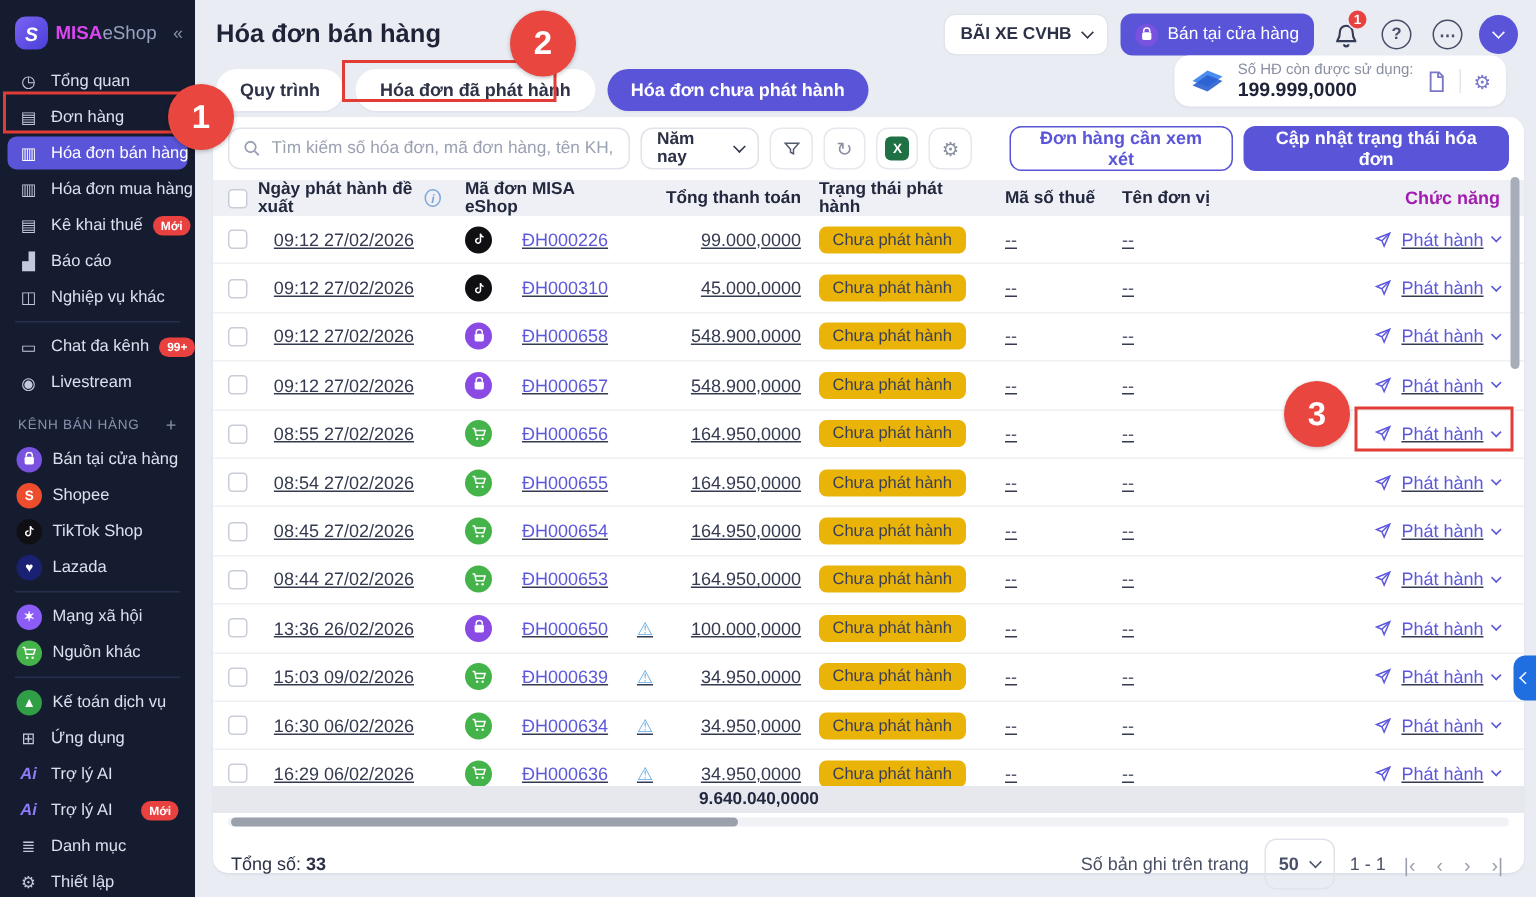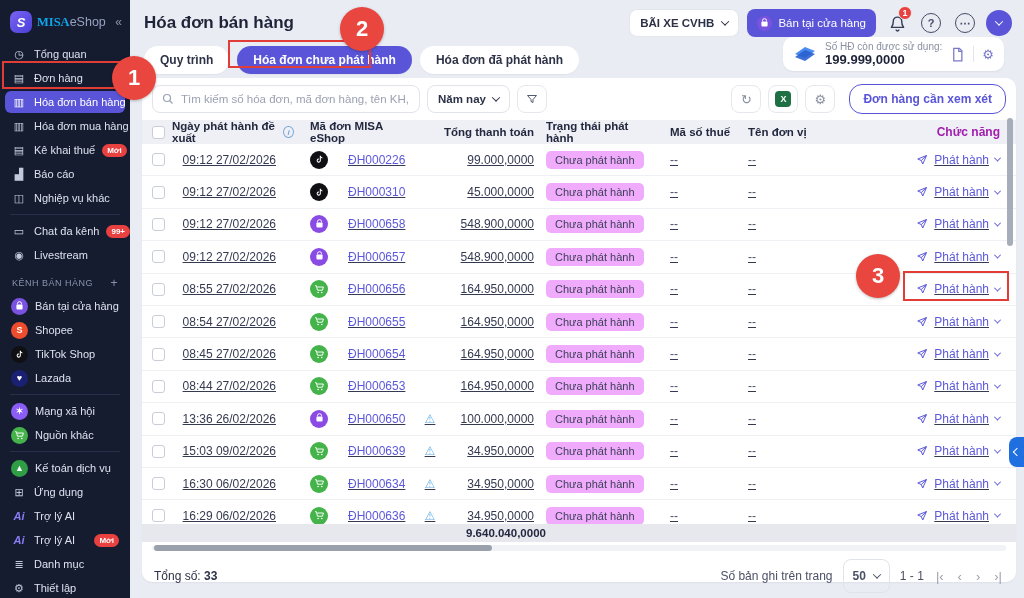--- a/index.html
+++ b/index.html
@@ -4,21 +4,21 @@
 <style>
   * { box-sizing: border-box; margin: 0; padding: 0; }
   html,body { width:1024px; height:598px; overflow:hidden; }
   body { font-family:"Liberation Sans",sans-serif; background:#e9ecf3; position:relative; font-size:12px; color:#2c3147; }
 
   
   .sidebar { position:absolute; left:0; top:0; width:130px; height:598px; background:#151c30; color:#dde1ee; z-index:2; }
   .logo-row { display:flex; align-items:center; gap:5px; padding:11px 8px 8px 10px; }
   .logo-badge { width:22px; height:22px; border-radius:7px; background:linear-gradient(135deg,#7a63f2,#4a3fd8); color:#fff; font-weight:bold; font-size:13px; font-style:italic; display:flex; align-items:center; justify-content:center; flex:0 0 22px; }
   .logo-text { font-size:12.5px; white-space:nowrap; }
-  .logo-text b { color:#0ea5e9;font-family:Liberation Serif, serif; }
+  .logo-text b { color:#d946ef; }
   .logo-text span { color:#98a1bf; }
   .collapse-btn { margin-left:auto; color:#8a93ad; font-size:12px; cursor:pointer; }
   .nav-item { display:flex; align-items:center; gap:7px; margin:2px 5px; padding:4px 6px; border-radius:6px; font-size:11px; height:22px; white-space:nowrap; cursor:pointer; }
   .nav-item.active { background:#5a55d8; color:#fff; }
   .nav-icon { width:16px; flex:0 0 16px; text-align:center; color:#c3c9dc; font-size:11px; }
   .nav-item.active .nav-icon { color:#fff; }
   .ai-glyph { color:#8d7bf7; font-weight:bold; font-style:italic; font-size:11px; }
   .cicon { width:17px; height:17px; flex:0 0 17px; border-radius:50%; display:flex; align-items:center; justify-content:center; color:#fff; font-size:9px; font-weight:bold; }
   .cicon svg { width:11px; height:11px; }
   .sb-badge { margin-left:auto; background:#e8413f; color:#fff; font-size:8px; font-weight:bold; padding:2px 5px; border-radius:8px; }
@@ -69,21 +69,21 @@
   .rows-wrap { height:380px; overflow:hidden; }
   .trow { height:32.4px; border-bottom:1px solid #eef0f3; font-size:12px; color:#343a50; cursor:default;text-decoration:underline; }
   .cb { width:13px; height:13px; border:1.5px solid #c8cdd8; border-radius:3px; margin-left:10px; cursor:pointer; background:#fff; }
   .c-date-v { text-align:right; padding-right:26px; }
   .c-code { display:flex; align-items:center; gap:20px; padding-left:8px; }
   .src-ic { width:18px; height:18px; border-radius:50%; display:flex; align-items:center; justify-content:center; flex:0 0 18px; }
   .src-ic svg { width:11px; height:11px; }
   .code-link { color:#5c58db; cursor:pointer; }
   .warn-ic { color:#5ea9e8; font-size:12px; text-align:center; }
   .c-total { text-align:right; }
-  .status-tag { display:inline-block; background:#f0abfc; border-radius:5px; padding:3px 9px; font-size:11px; color:#3a3f55; margin-left:12px; white-space:nowrap; }
+  .status-tag { display:inline-block; background:#eab308; border-radius:5px; padding:3px 9px; font-size:11px; color:#3a3f55; margin-left:12px; white-space:nowrap; }
   .c-tax, .c-unit { padding-left:12px; color:#4a5066; }
   .c-action { display:flex; align-items:center; justify-content:flex-end; gap:6px; color:#5c58db; font-size:12px; padding-right:16px; cursor:pointer; }
   .c-action .chev { width:5px; height:5px; border-color:#5c58db; }
   .sum-row { background:#e6e8ee; height:18px; font-weight:bold; font-size:11.5px; color:#23283f; }
   .sum-row .c-total { padding-right:0; padding-left:24px; text-align:left; }
 
   .hscroll { margin:3px 10px 0 10px; height:6px; border-radius:3px; background:#f1f2f6; position:relative; }
   .hscroll-thumb { position:absolute; left:2px; top:0; width:338px; height:6px; border-radius:3px; background:#9aa1ad; cursor:grab; }
   .vscroll-thumb { position:absolute; right:3px; top:40px; width:6px; height:128px; border-radius:3px; background:#a8aeb9; cursor:grab; }
 
@@ -250,22 +250,22 @@
     <div class="top-iconbtn">
       <span class="ring">⋯</span>
     </div>
     <div class="avatar">
       <span class="chev white"></span>
     </div>
   </div>
 
   <div class="tabs-row" id="tabs-row">
       <div class="tab">Quy trình</div>
+      <div class="tab">Hóa đơn đã phát hành</div>
       <div class="tab active">Hóa đơn chưa phát hành</div>
-      <div class="tab">Hóa đơn đã phát hành</div>
     </div>
 
   <div class="quota-card">
     <svg width="24" height="20" viewBox="0 0 24 20">
       <path d="M2 10 L12 3 L22 7 L12 14 Z" fill="#4b8cf0"></path>
       <path d="M2 13 L12 6 L22 10 L12 17 Z" fill="#2a5fd0" opacity=".9"></path>
     </svg>
     <div>
       <div class="quota-label">Số HĐ còn được sử dụng:</div>
       <div class="quota-value">199.999,0000</div>
@@ -296,21 +296,22 @@
       <div class="icon-pill">
         <svg width="12" height="12" viewBox="0 0 24 24" fill="none" stroke="#555b6e" stroke-width="2">
             <path d="M3 5h18l-7 8v6l-4-2v-4z"></path>
           </svg>
       </div>
       <div class="icon-pill" style="margin-left:auto;">↻</div>
       <div class="icon-pill">
           <span class="excel-ic">X</span>
         </div>
       <div class="icon-pill">⚙</div>
-      <button class="btn-outline" style="margin-left:7px;border-radius:13px;">Đơn hàng cần xem xét</button>
+      <button class="btn-outline" style="margin-left:18px;">Đơn hàng cần xem xét</button>
+      <button class="btn-primary">Cập nhật trạng thái hóa đơn</button>
     </div>
 
     <div class="grid-row thead">
       <span class="cb"></span>
       <span class="c-date">
           <span>Ngày phát hành đề xuất</span>
           <span class="info-i">i</span>
         </span>
       <span style="padding-left:8px;">Mã đơn MISA eShop</span>
       <span></span>

